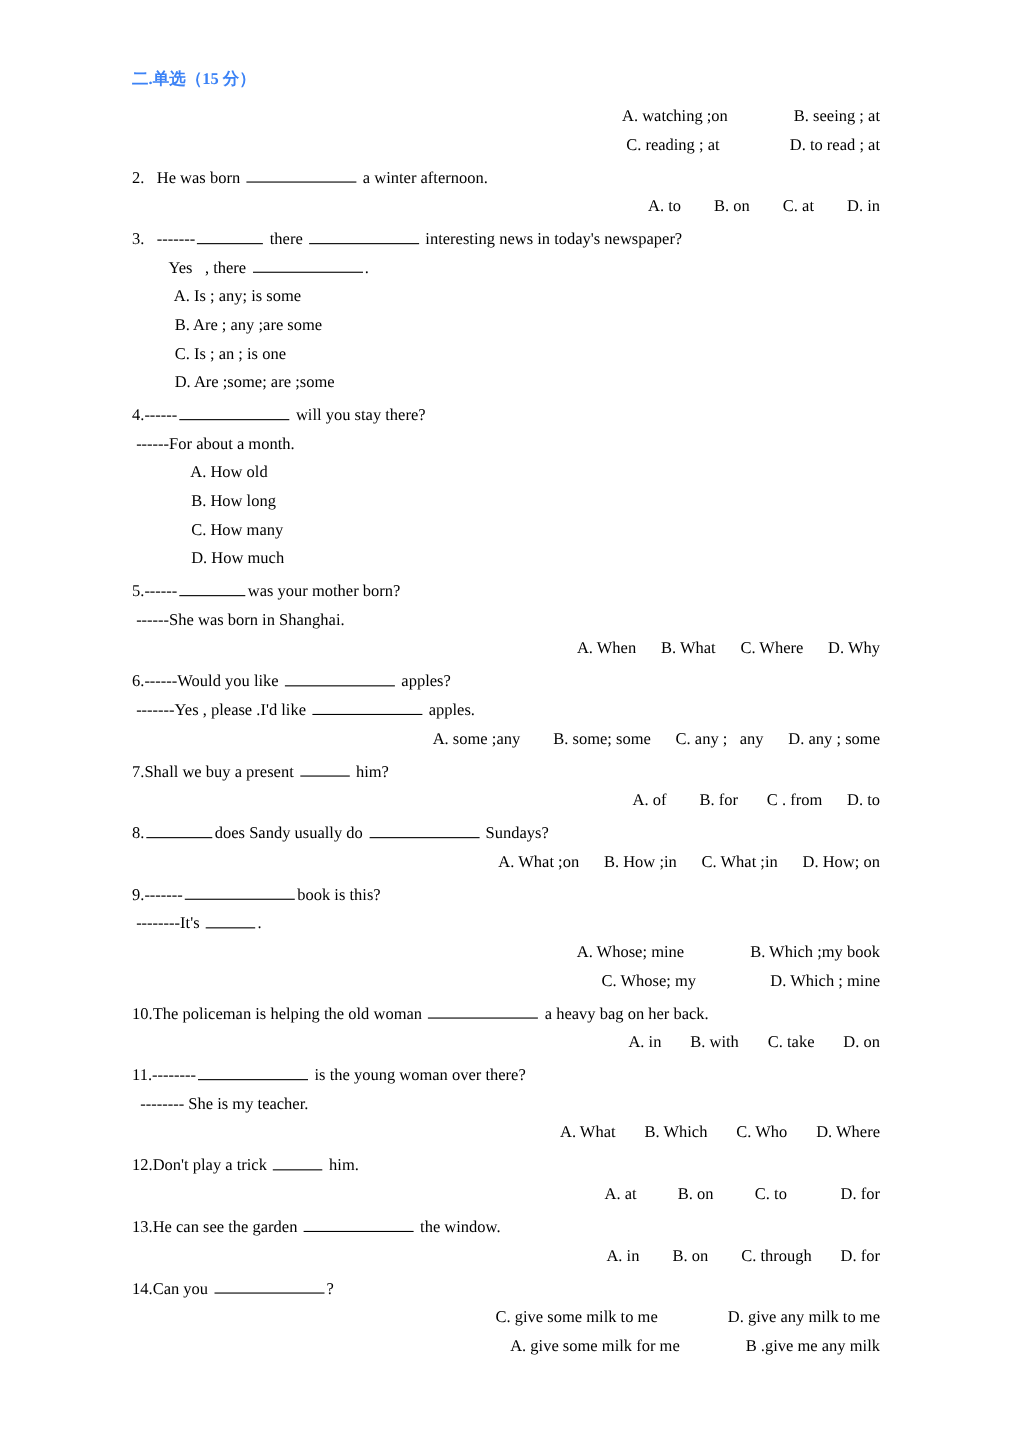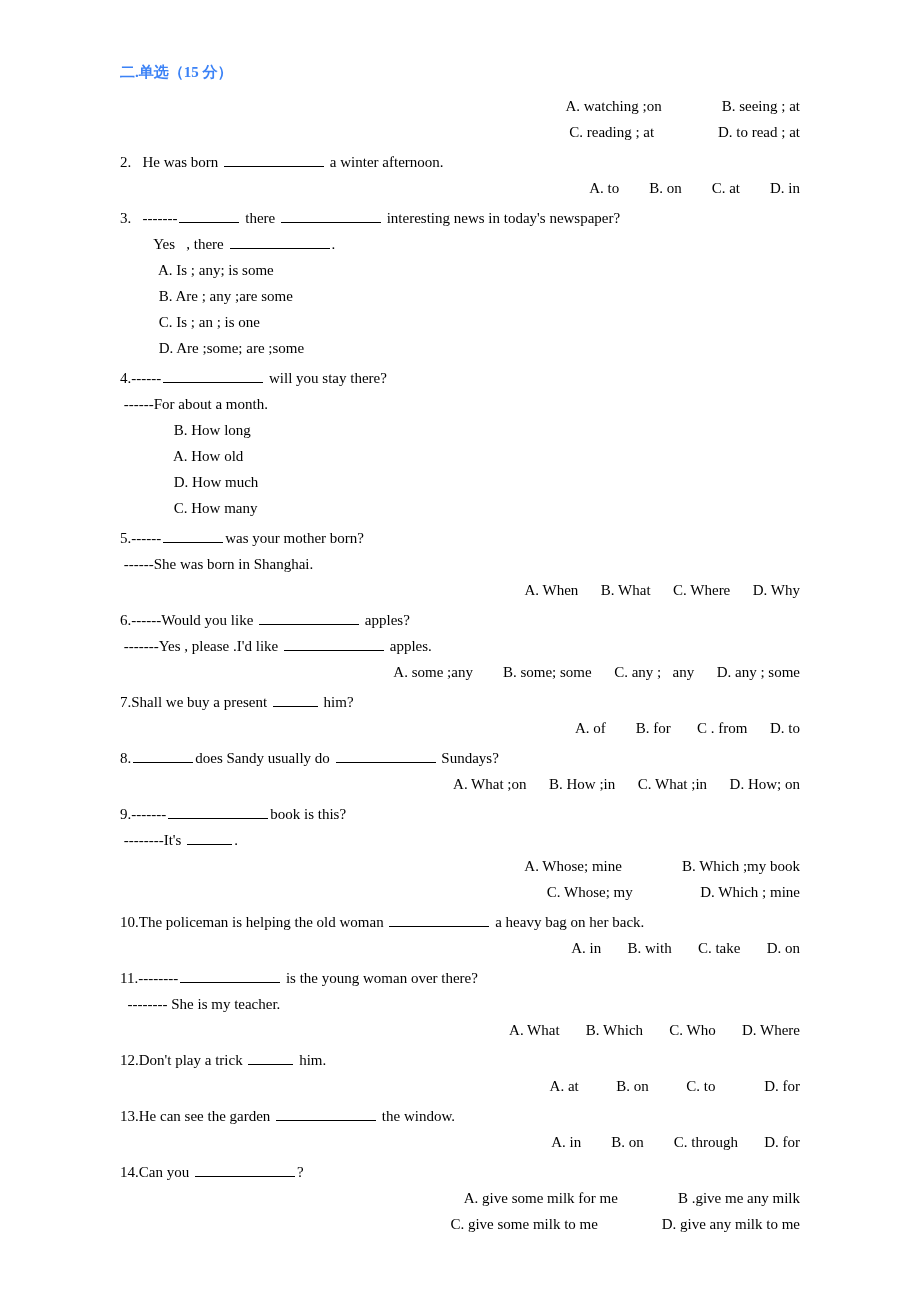--- a/index.html
+++ b/index.html
@@ -86,24 +86,24 @@
   <span class="question-line">&nbsp;&nbsp;&nbsp;&nbsp;&nbsp;&nbsp;&nbsp;&nbsp; Yes &nbsp; , there <span class="blank-long"></span>.</span>
   <span class="options-line">&nbsp;&nbsp;&nbsp;&nbsp; A. Is ; any; is some</span>
   <span class="options-line">&nbsp;&nbsp;&nbsp;&nbsp; B. Are ; any ;are some</span>
   <span class="options-line">&nbsp;&nbsp;&nbsp;&nbsp; C. Is ; an ; is one</span>
   <span class="options-line">&nbsp;&nbsp;&nbsp;&nbsp; D. Are ;some; are ;some</span>
 </div>
 
 <div class="question-block">
   <span class="question-line">4.------<span class="blank-long"></span> will you stay there?</span>
   <span class="question-line">&nbsp;------For about a month.</span>
+  <span class="options-line">&nbsp;&nbsp;&nbsp;&nbsp;&nbsp;&nbsp;&nbsp;&nbsp; A. How old</span>
   <span class="options-line">&nbsp;&nbsp;&nbsp;&nbsp;&nbsp;&nbsp;&nbsp;&nbsp; B. How long</span>
-  <span class="options-line">&nbsp;&nbsp;&nbsp;&nbsp;&nbsp;&nbsp;&nbsp;&nbsp; A. How old</span>
+  <span class="options-line">&nbsp;&nbsp;&nbsp;&nbsp;&nbsp;&nbsp;&nbsp;&nbsp; C. How many</span>
   <span class="options-line">&nbsp;&nbsp;&nbsp;&nbsp;&nbsp;&nbsp;&nbsp;&nbsp; D. How much</span>
-  <span class="options-line">&nbsp;&nbsp;&nbsp;&nbsp;&nbsp;&nbsp;&nbsp;&nbsp; C. How many</span>
 </div>
 
 <div class="question-block">
   <span class="question-line">5.------<span class="blank"></span>was your mother born?</span>
   <span class="question-line">&nbsp;------She was born in Shanghai.</span>
   <span class="options-inline">
     &nbsp;&nbsp;&nbsp;&nbsp;&nbsp;&nbsp;&nbsp;&nbsp; A. When &nbsp;&nbsp;&nbsp;&nbsp; B. What &nbsp;&nbsp;&nbsp;&nbsp; C. Where &nbsp;&nbsp;&nbsp;&nbsp; D. Why
   </span>
 </div>
 
@@ -165,18 +165,18 @@
 <div class="question-block">
   <span class="question-line">13.He can see the garden <span class="blank-long"></span> the window.</span>
   <span class="options-inline">
     &nbsp;&nbsp;&nbsp; A. in &nbsp;&nbsp;&nbsp;&nbsp;&nbsp;&nbsp; B. on &nbsp;&nbsp;&nbsp;&nbsp;&nbsp;&nbsp; C. through &nbsp;&nbsp;&nbsp;&nbsp;&nbsp; D. for
   </span>
 </div>
 
 <div class="question-block">
   <span class="question-line">14.Can you <span class="blank-long"></span>?</span>
   <span class="options-inline">
-    &nbsp;&nbsp;&nbsp; A. give some milk for me &nbsp;&nbsp;&nbsp;&nbsp;&nbsp;&nbsp;&nbsp;&nbsp;&nbsp;&nbsp;&nbsp;&nbsp;&nbsp;&nbsp; B .give me any milk
+    &nbsp;&nbsp;&nbsp; C. give some milk to me &nbsp;&nbsp;&nbsp;&nbsp;&nbsp;&nbsp;&nbsp;&nbsp;&nbsp;&nbsp;&nbsp;&nbsp;&nbsp;&nbsp;&nbsp; D. give any milk to me
   </span>
   <span class="options-inline">
-    &nbsp;&nbsp;&nbsp; C. give some milk to me &nbsp;&nbsp;&nbsp;&nbsp;&nbsp;&nbsp;&nbsp;&nbsp;&nbsp;&nbsp;&nbsp;&nbsp;&nbsp;&nbsp;&nbsp; D. give any milk to me
+    &nbsp;&nbsp;&nbsp; A. give some milk for me &nbsp;&nbsp;&nbsp;&nbsp;&nbsp;&nbsp;&nbsp;&nbsp;&nbsp;&nbsp;&nbsp;&nbsp;&nbsp;&nbsp; B .give me any milk
   </span>
 </div>
 
 </body></html>

